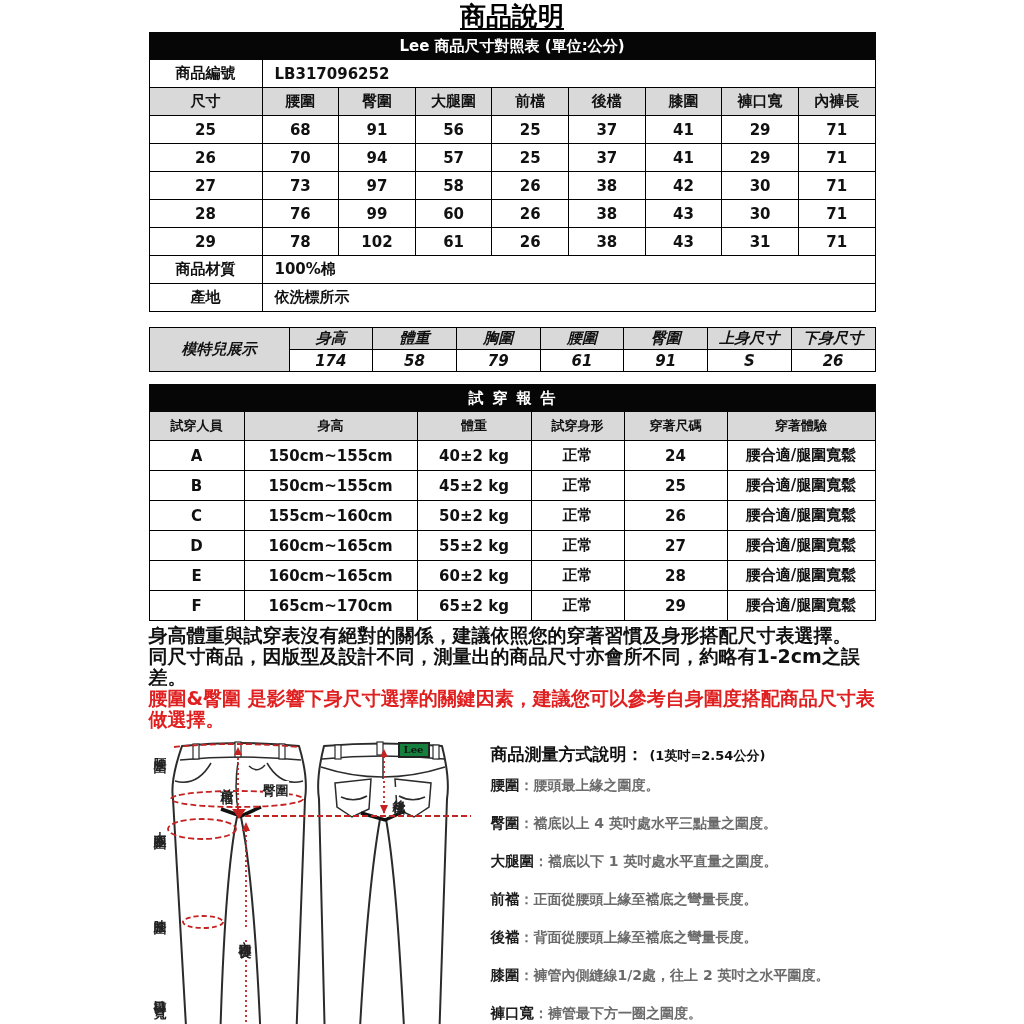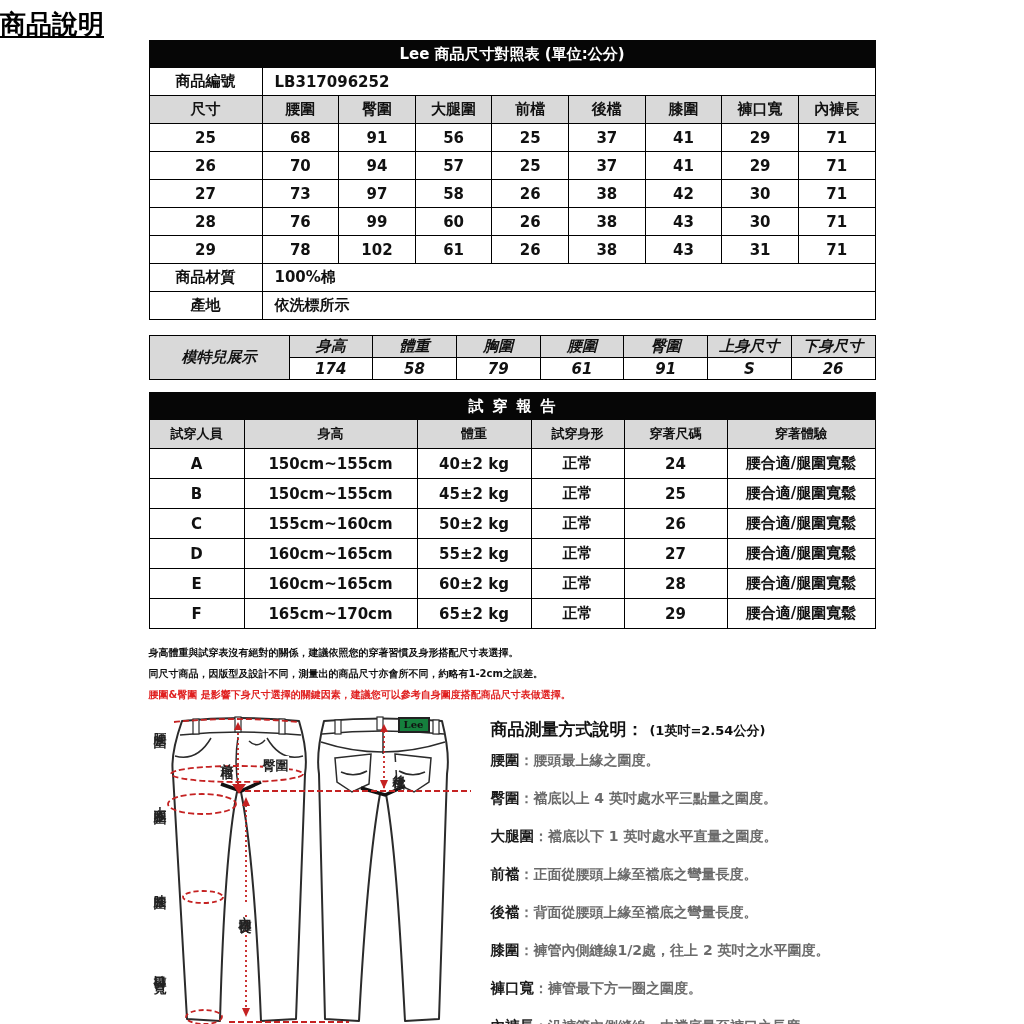--- a/index.html
+++ b/index.html
@@ -6,21 +6,22 @@
   html, body { margin: 0; padding: 0; background: #ffffff; }
   .page {
     position: relative;
     width: 1024px; height: 1024px;
     background: #ffffff;
     font-family: "DejaVu Sans", "Liberation Sans", sans-serif;
     overflow: hidden;
     color: #111;
   }
   .main-title {
-    margin: 0; padding-top: 9px;
+    margin: 0; padding-top: 1px;
+    text-align: center;
     font-size: 26px; font-weight: bold; color: #000;
     line-height: 31px;
     text-decoration: underline;
     text-underline-offset: 3px;
   }
   .content { width: 727px; margin: 0 auto; }
 
   table { border-collapse: collapse; table-layout: fixed; width: 727px; background: #fff; }
   td, th { border: 1px solid #000; text-align: center; vertical-align: middle;
            font-weight: bold; color: #111; padding: 0; overflow: hidden; white-space: nowrap; }
@@ -36,21 +37,21 @@
   
   .t2 { margin-top: 15px; font-style: italic; }
   .t2 td, .t2 th { height: 22px; font-size: 15px; }
 
   
   .t3 { margin-top: 12px; }
   .t3 th { height: 29px; font-size: 13px; }
   .t3 td { height: 30px; font-size: 15px; }
 
   
-  .notes { margin-top: 13px; font-size: 10px; font-weight: bold; line-height: 21px; color: #111; }
+  .notes { margin-top: 4px; font-size: 19px; font-weight: bold; line-height: 21px; color: #111; }
   .notes .warn { color: #e02020; }
 
   
   .bottom { display: flex; margin-top: 11px; }
   .diagram { position: relative; width: 334px; height: 322px; flex: none; }
   .diagram svg { position: absolute; left: 0; top: 0; }
   .vlabel {
     position: absolute; writing-mode: vertical-rl; text-orientation: upright;
     font-size: 13px; font-weight: bold; color: #222; letter-spacing: 3px;
     line-height: 14px; z-index: 2;

